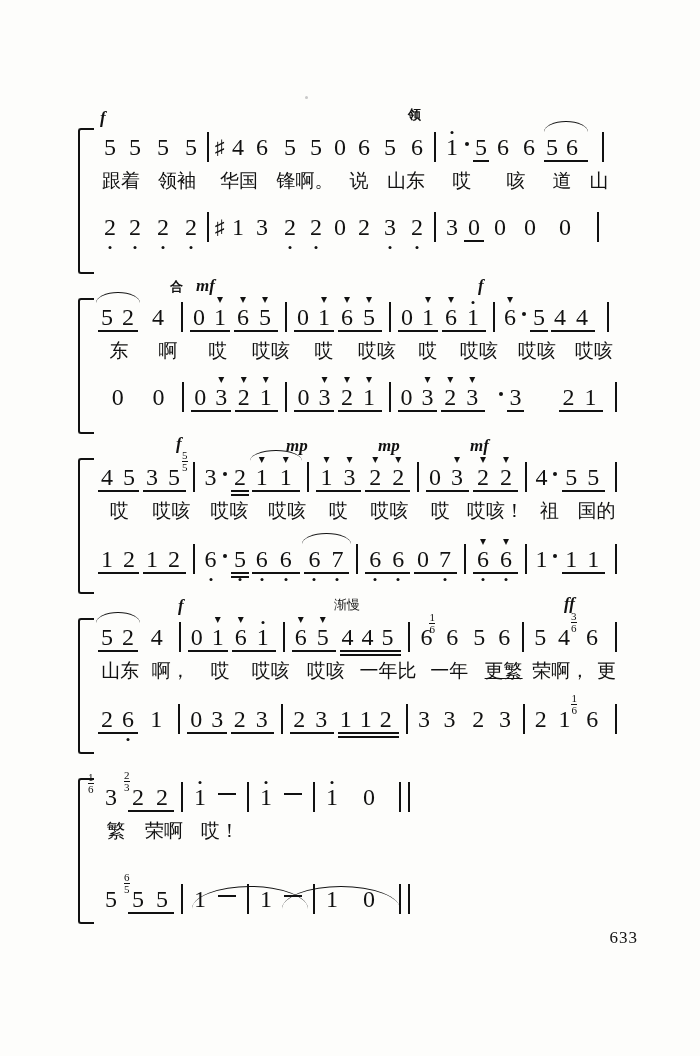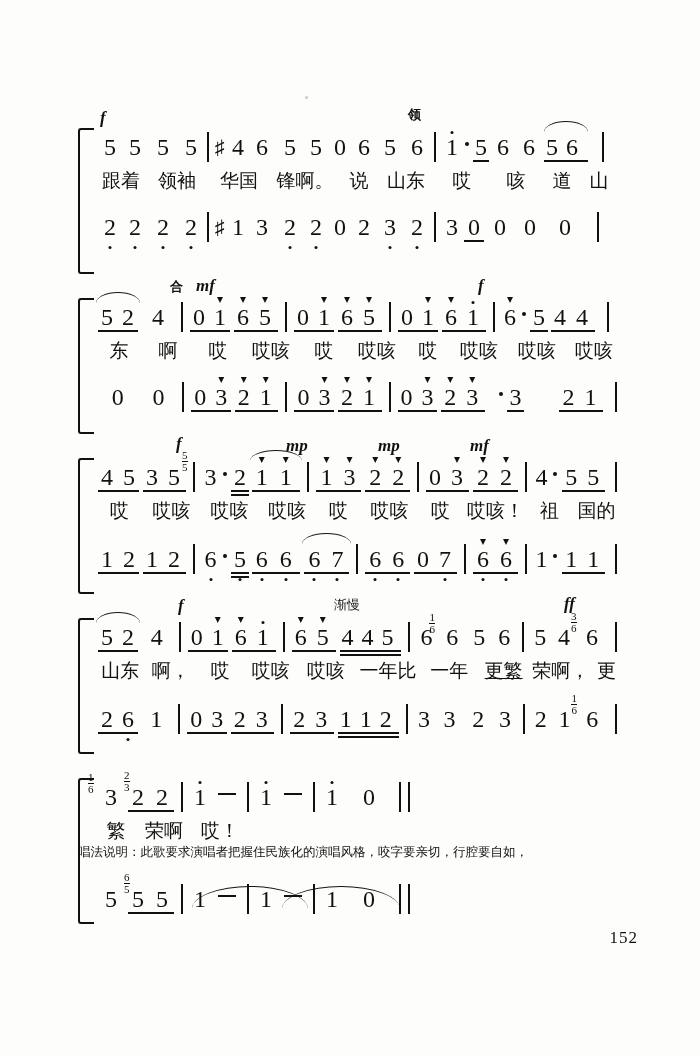--- a/index.html
+++ b/index.html
@@ -697,19 +697,18 @@
           <span class="slur" style="left:96px; right:170px; top:6px; height:22px;"></span>
           <span class="slur" style="left:186px; right:78px; top:6px; height:22px;"></span>
         </div>
 
       </div>
     </div>
 
   </div>
 
   <div class="footnote">
-    <div>唱法说明：此歌要求演唱者把握住民族化的演唱风格，咬字要亲切，行腔要自如，</div>
   </div>
 
 
-  <div class="pageno">152</div>
+  <div class="pageno">633</div>
 
 </div>
 
 </body></html>

